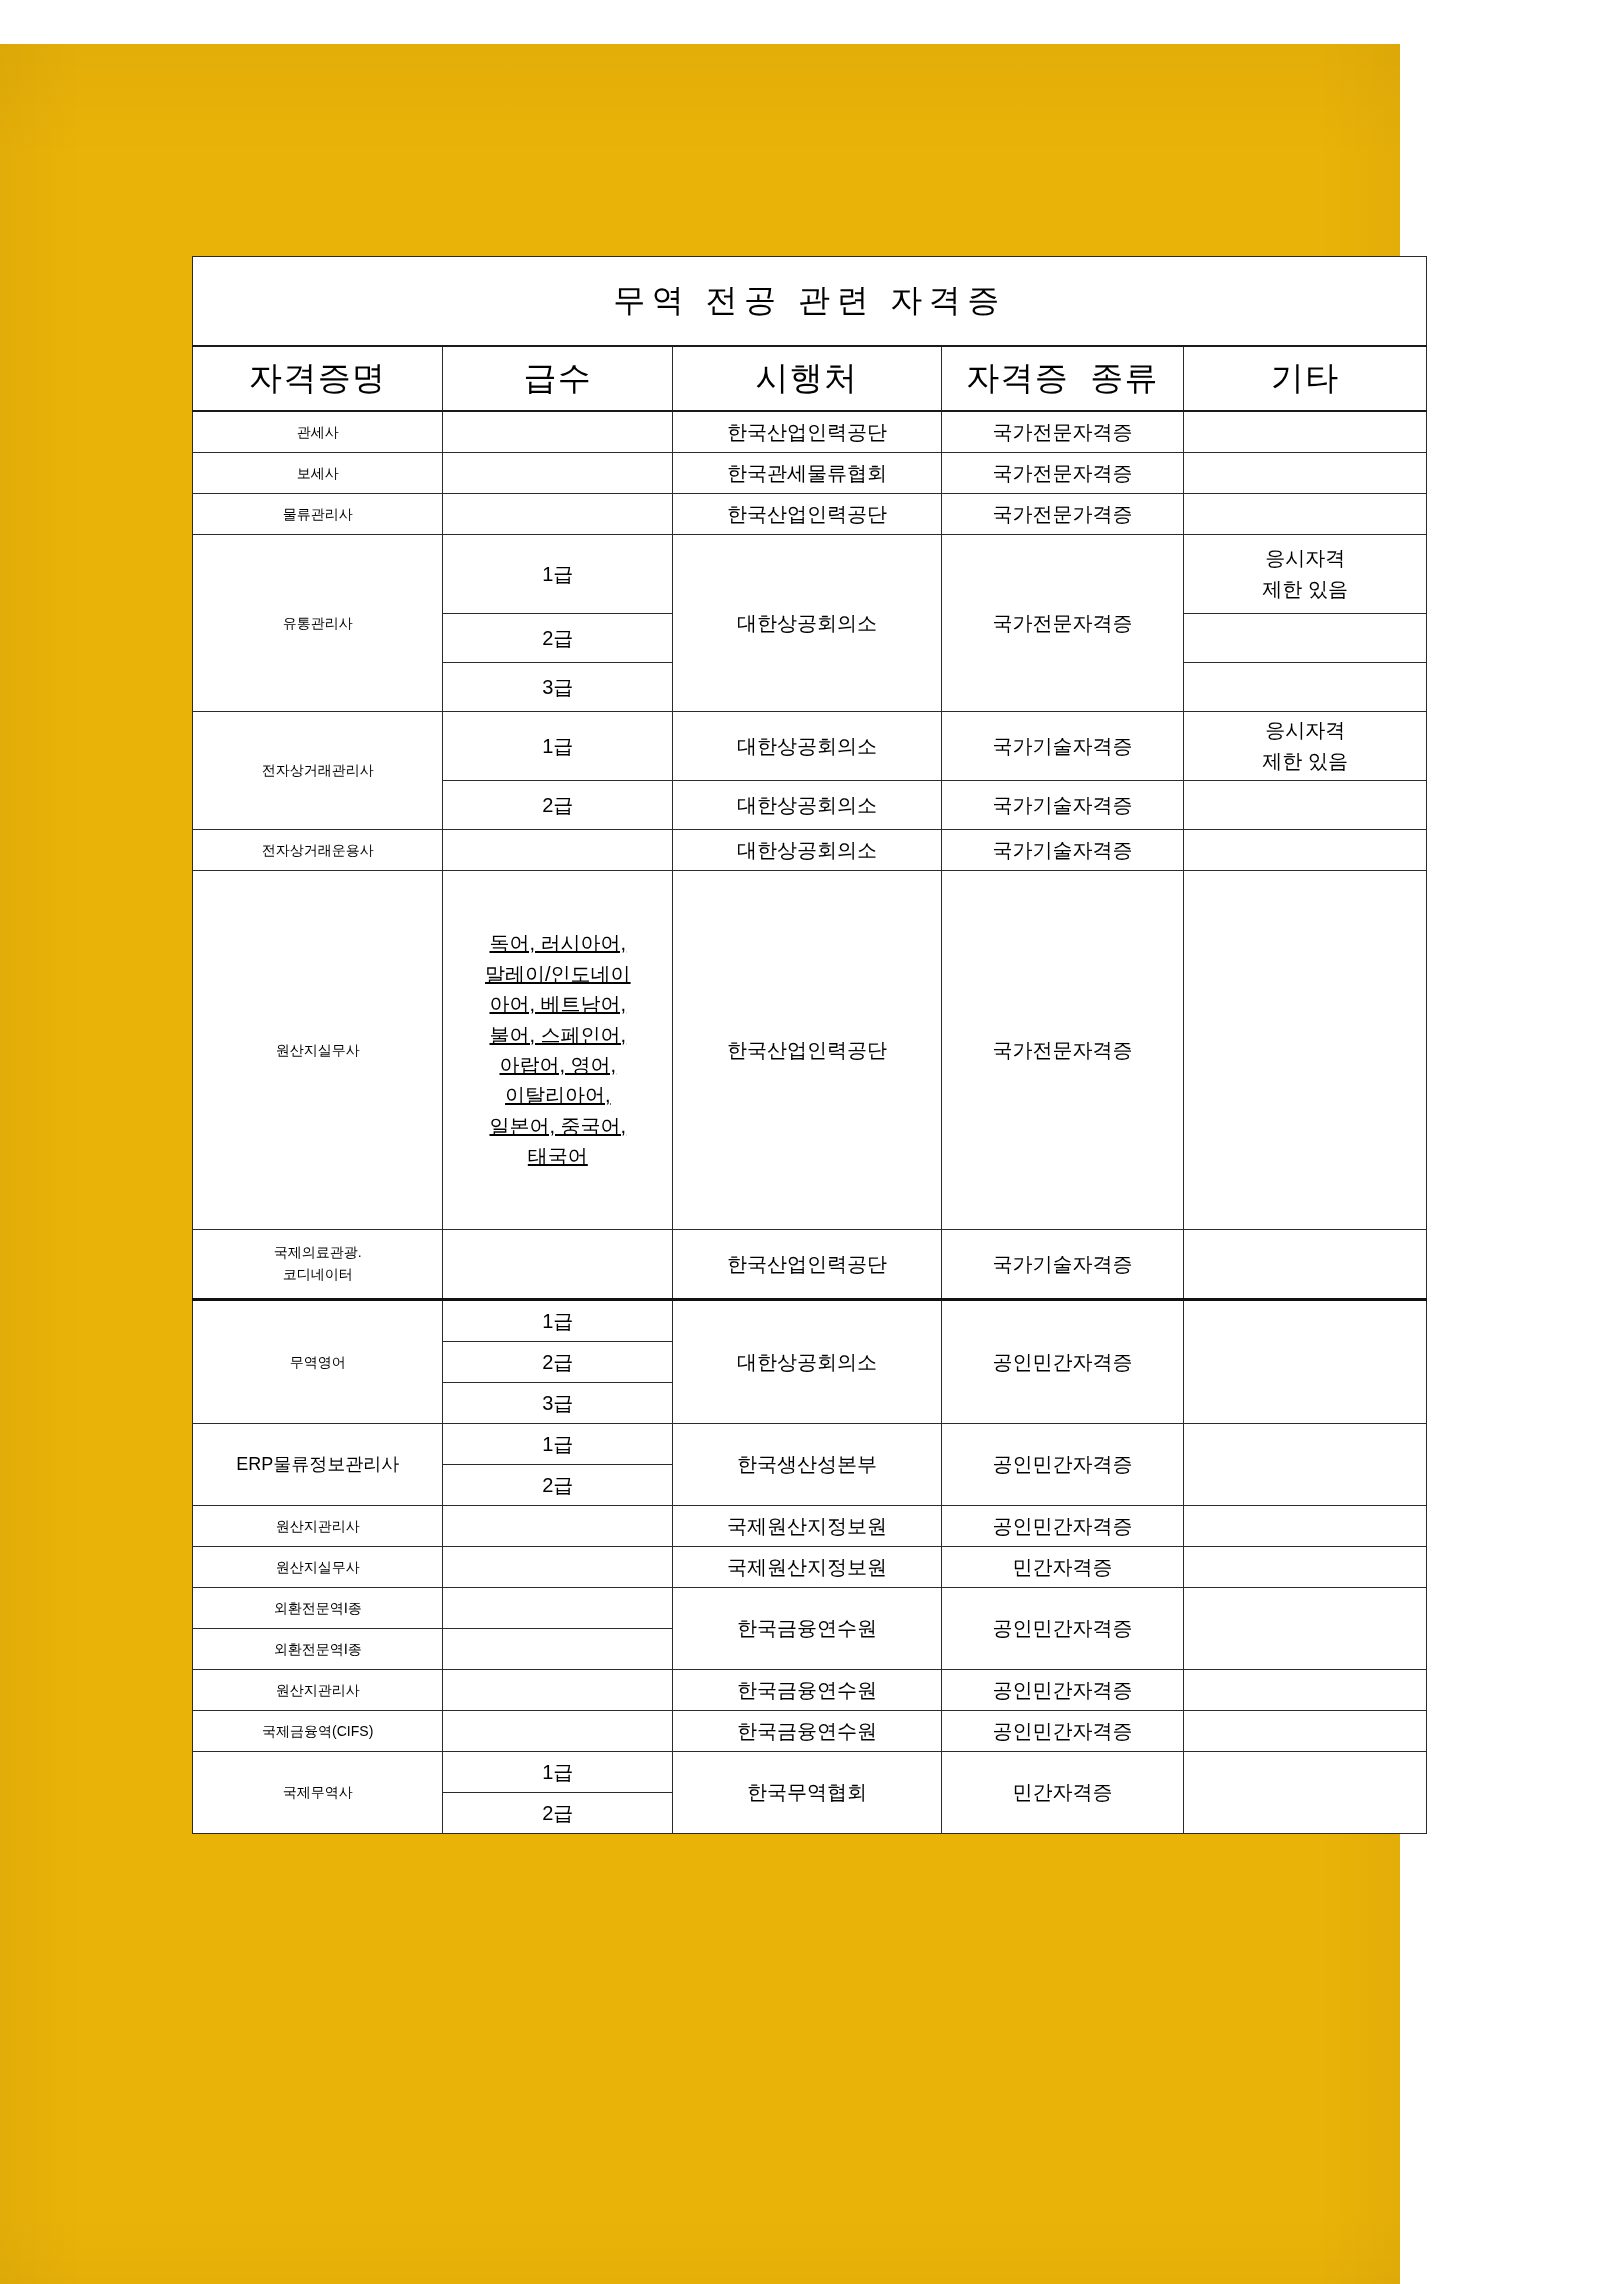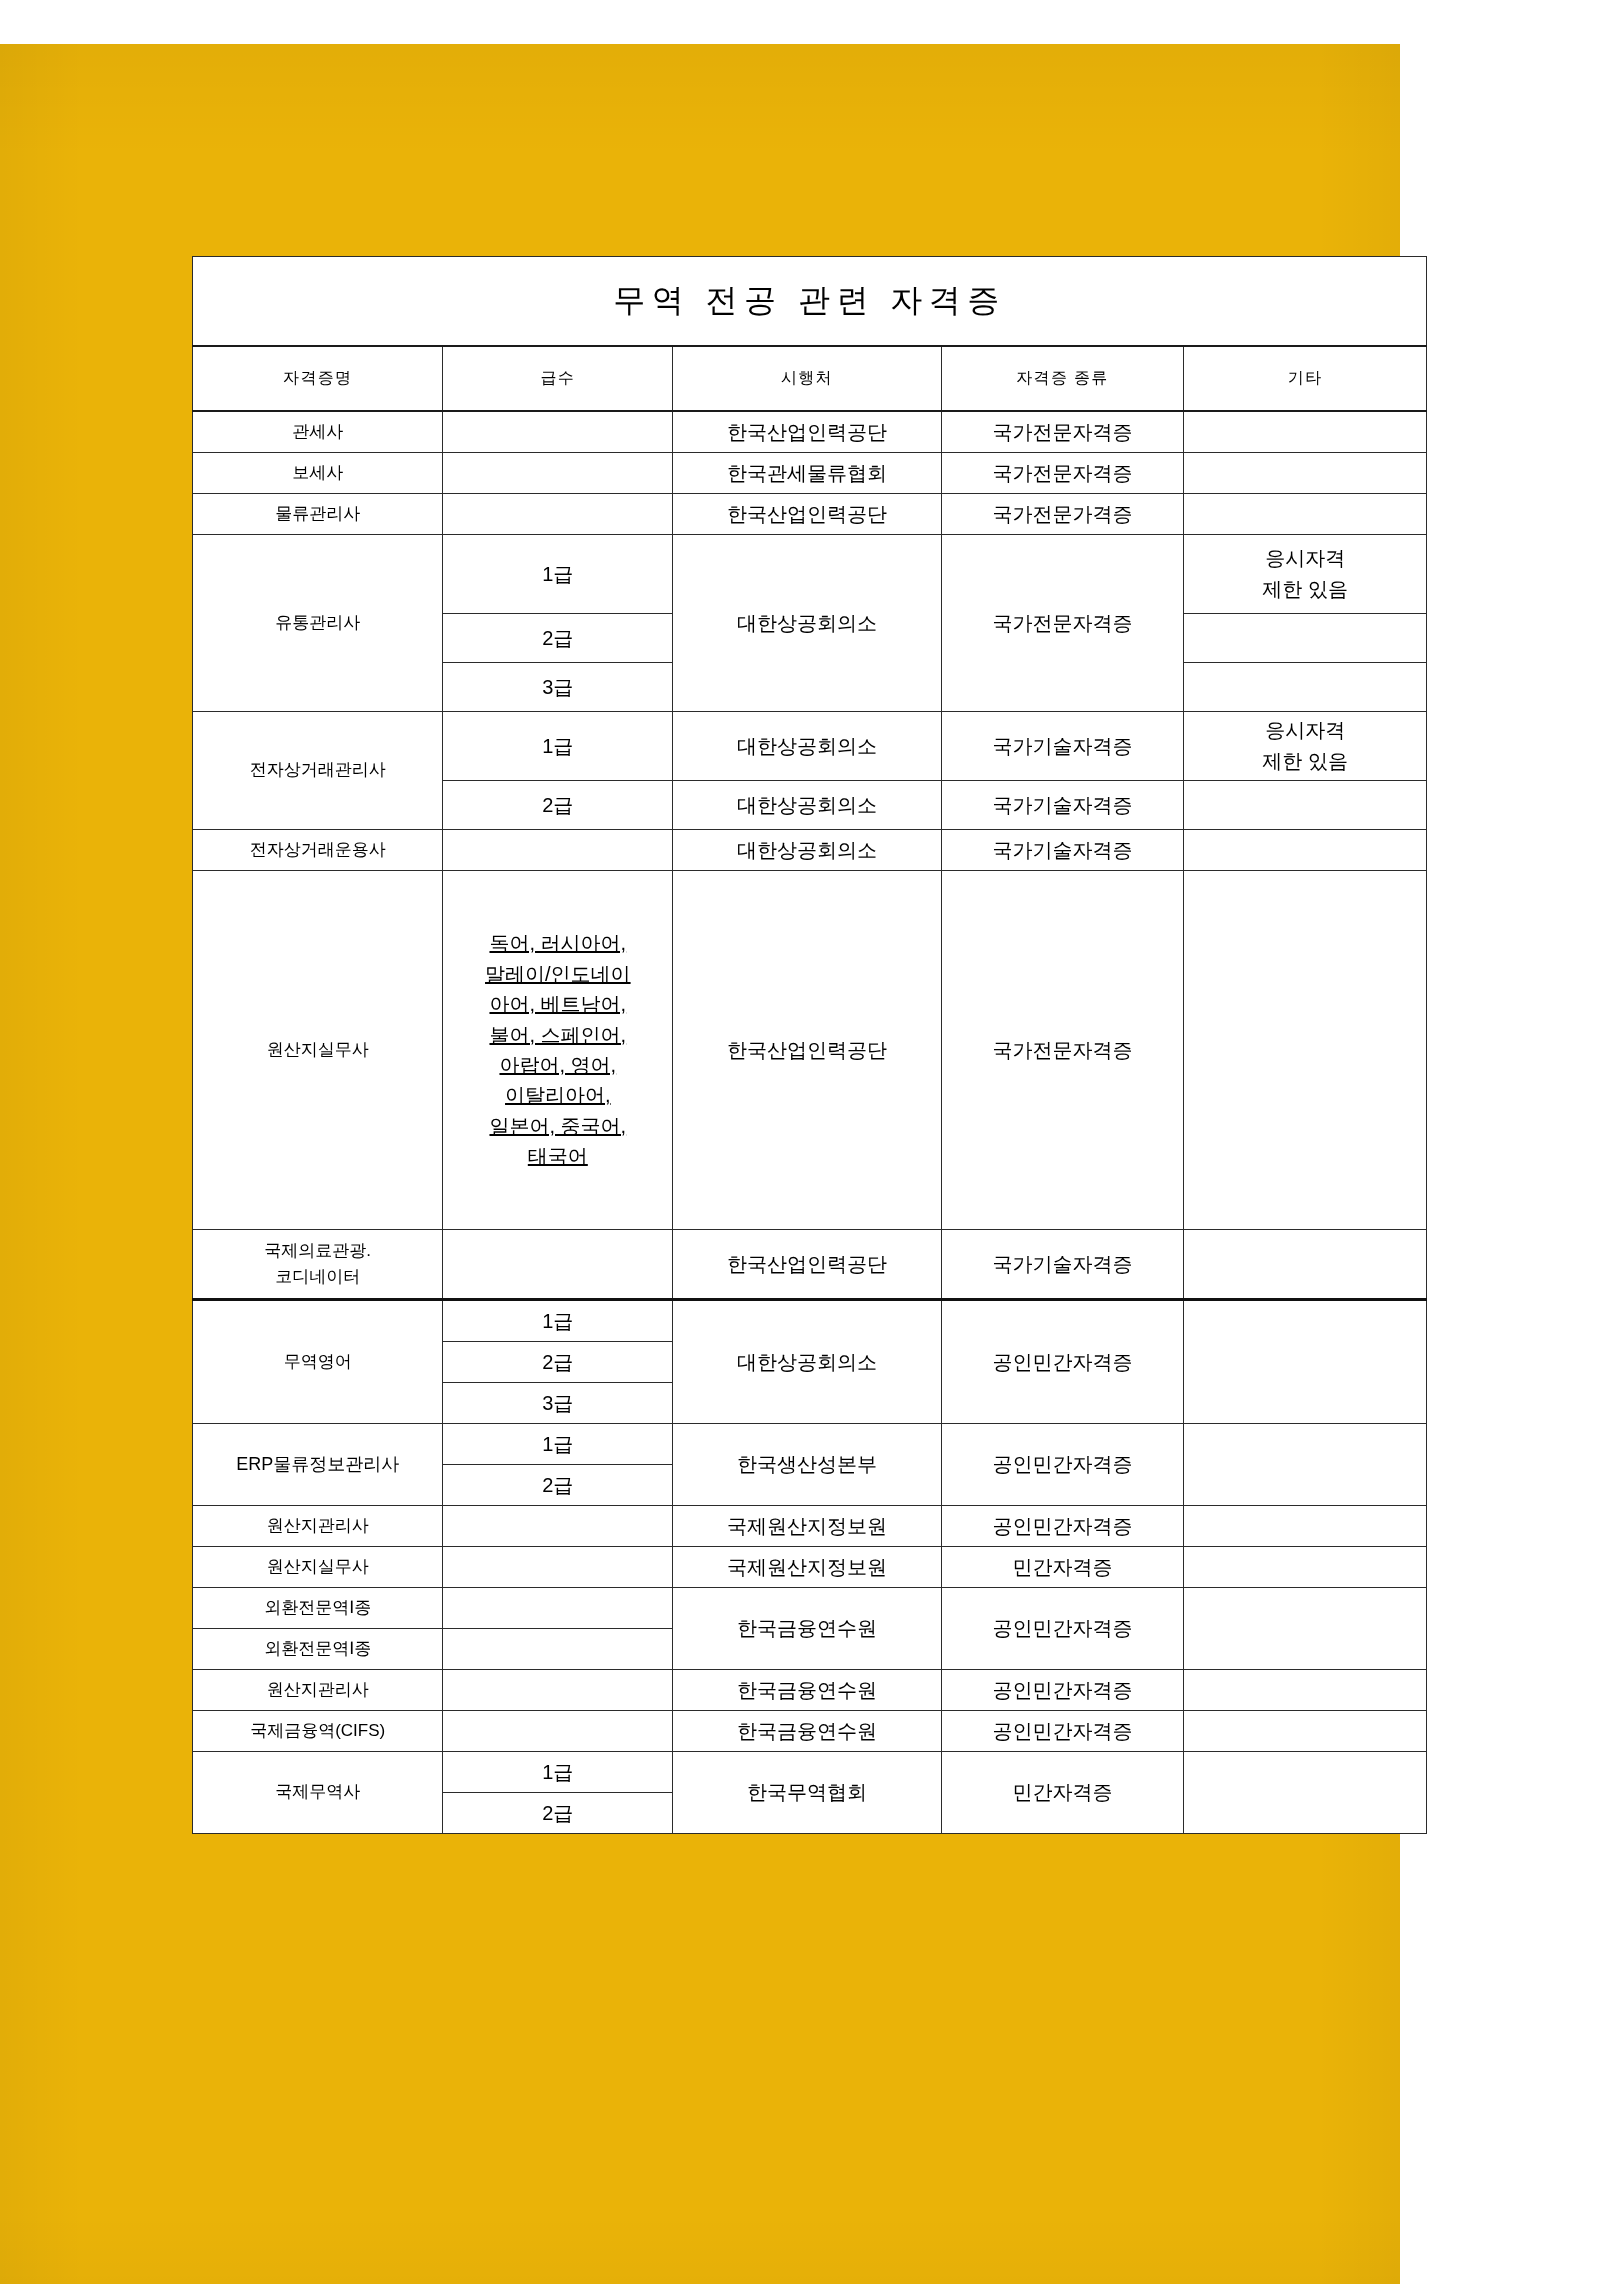--- a/index.html
+++ b/index.html
@@ -54,32 +54,33 @@
     padding: 0;
   }
   .title-cell {
     height: 88px;
     font-size: 32px;
     letter-spacing: 6.5px;
     border-bottom: 2.6px solid #1a1a1a !important;
   }
   .head-cell {
     height: 63px;
-    font-size: 16px;
+    font-size: 33px;
     font-weight: bold;
     letter-spacing: 1.3px;
     border-bottom: 2.6px solid #1a1a1a !important;
+    font-family: Liberation Mono, monospace;
   }
   .cell {
     font-size: 20px;
     line-height: 1.35;
     height: 40px;
   }
   .cell.name {
-    font-size: 17px;
+    font-size: 14px;
   }
   .cell.tall {
     height: 48px;
   }
   .cell.multi {
     padding: 6.5px 2.6px;
     line-height: 1.52;
     text-decoration: underline;
   }
   .sep-top td {

